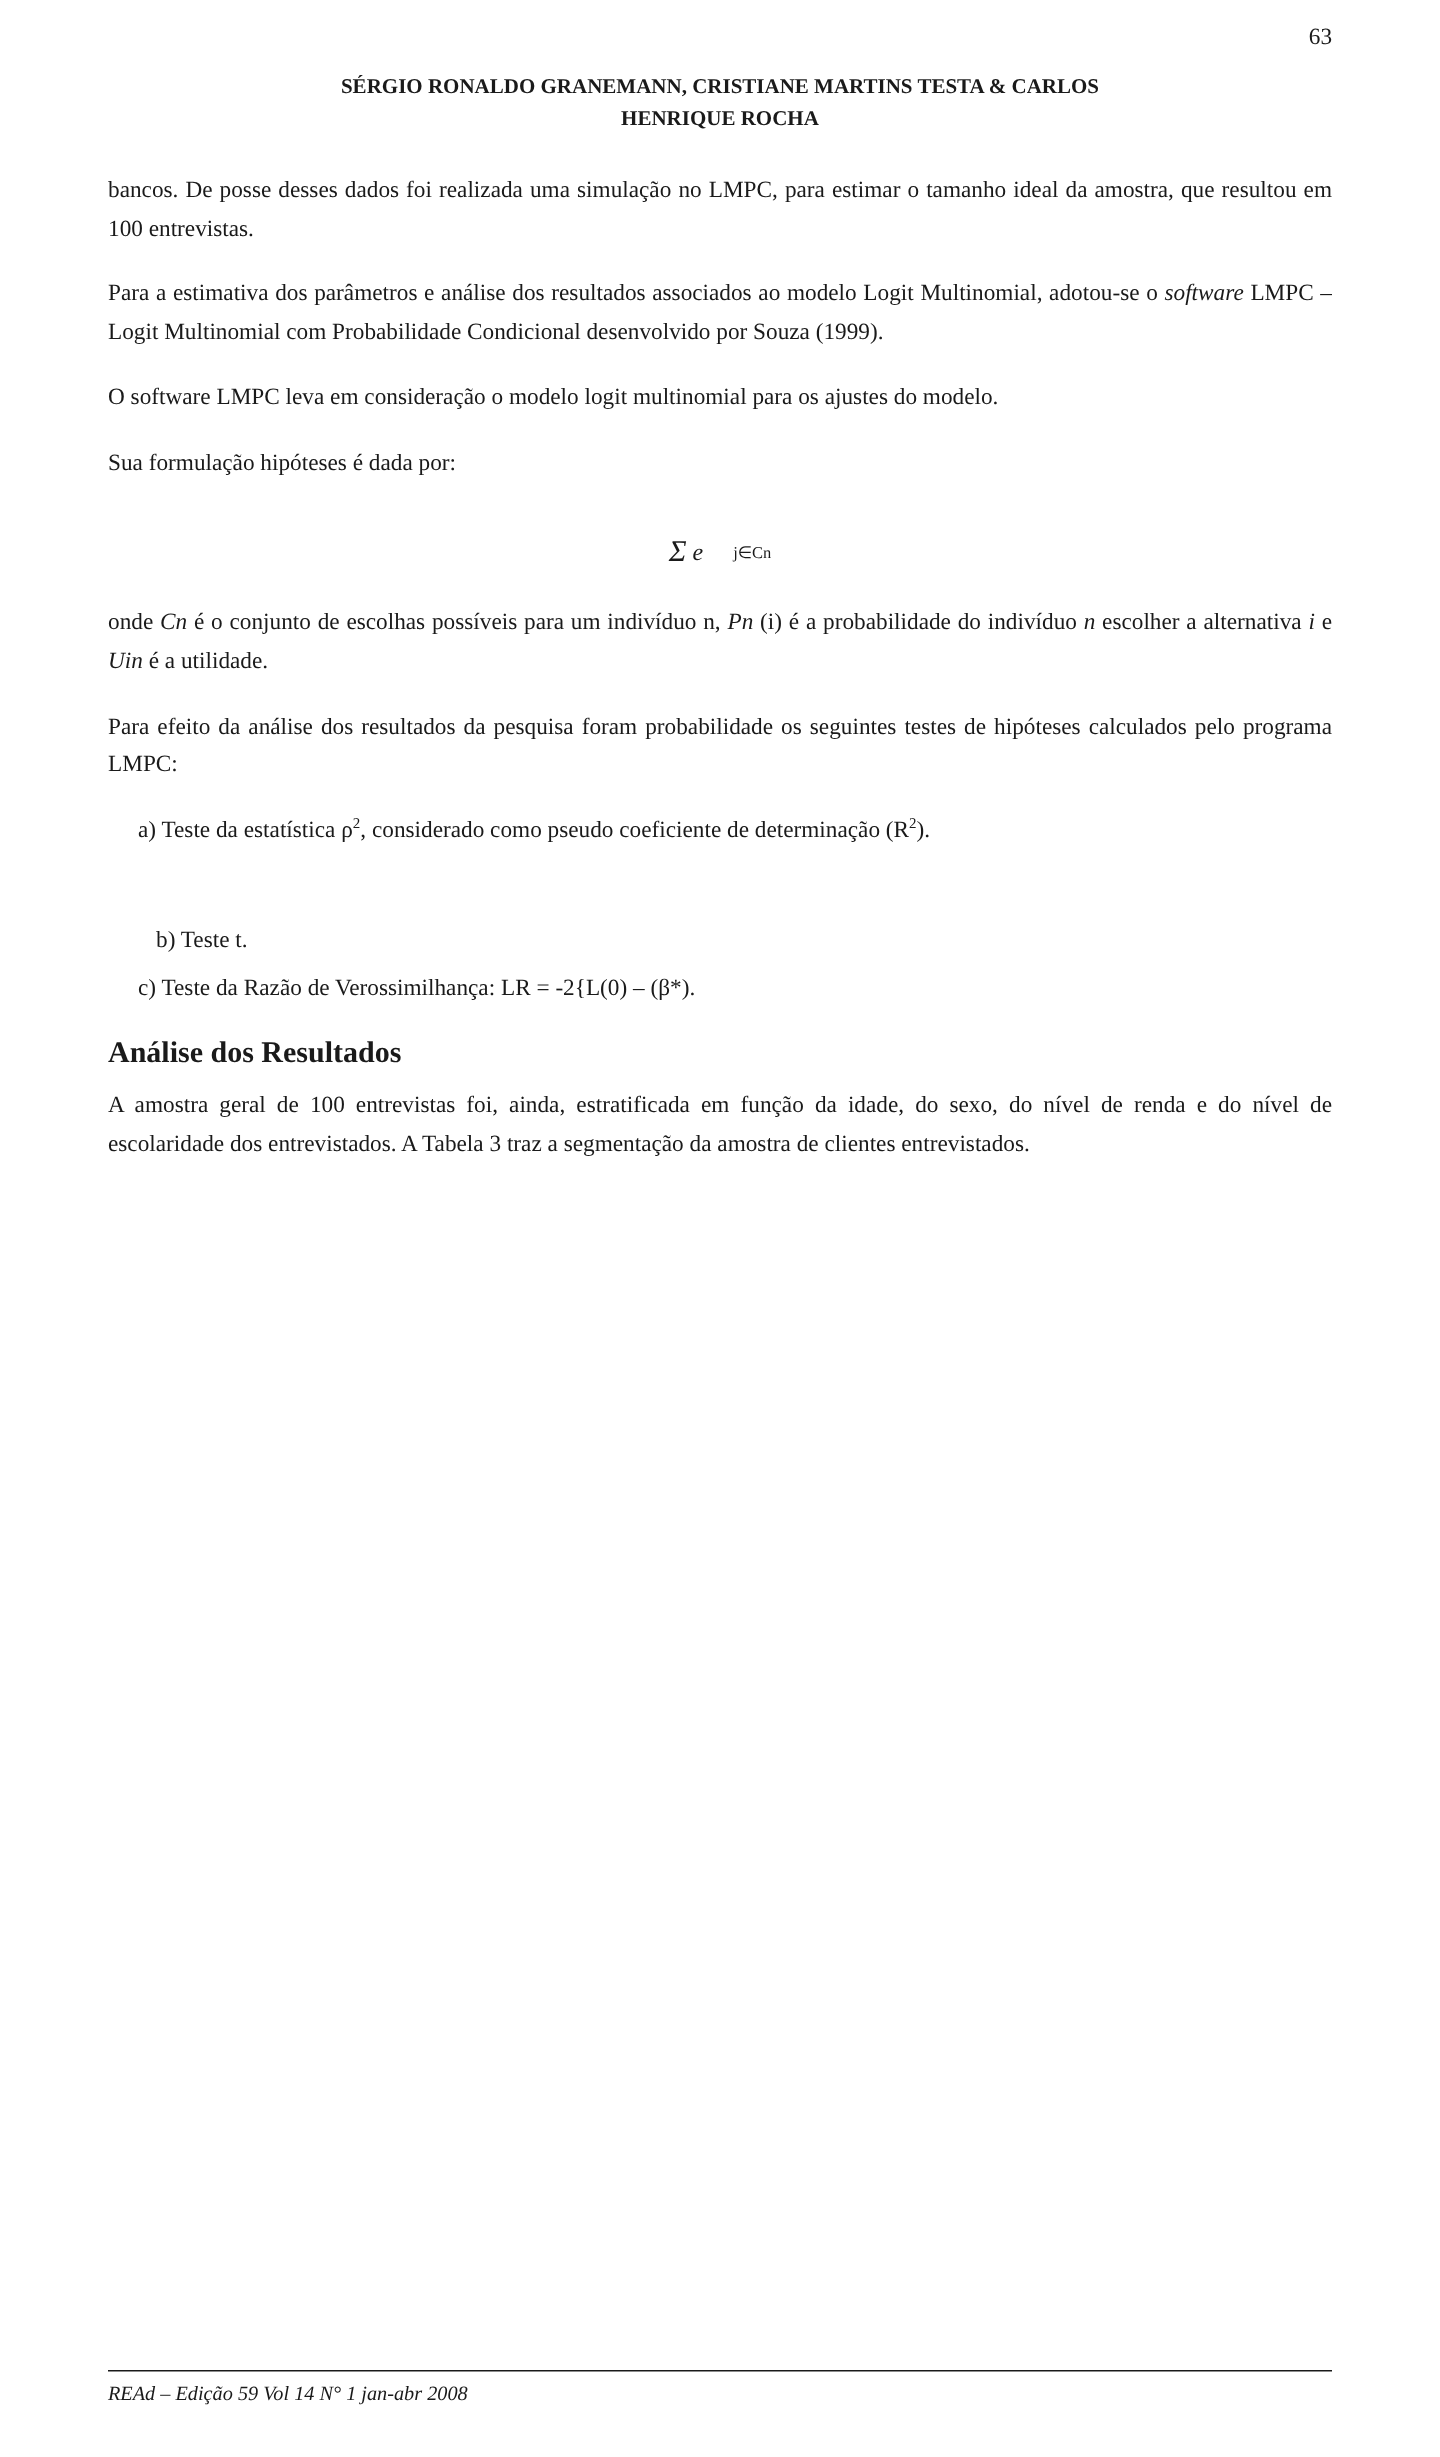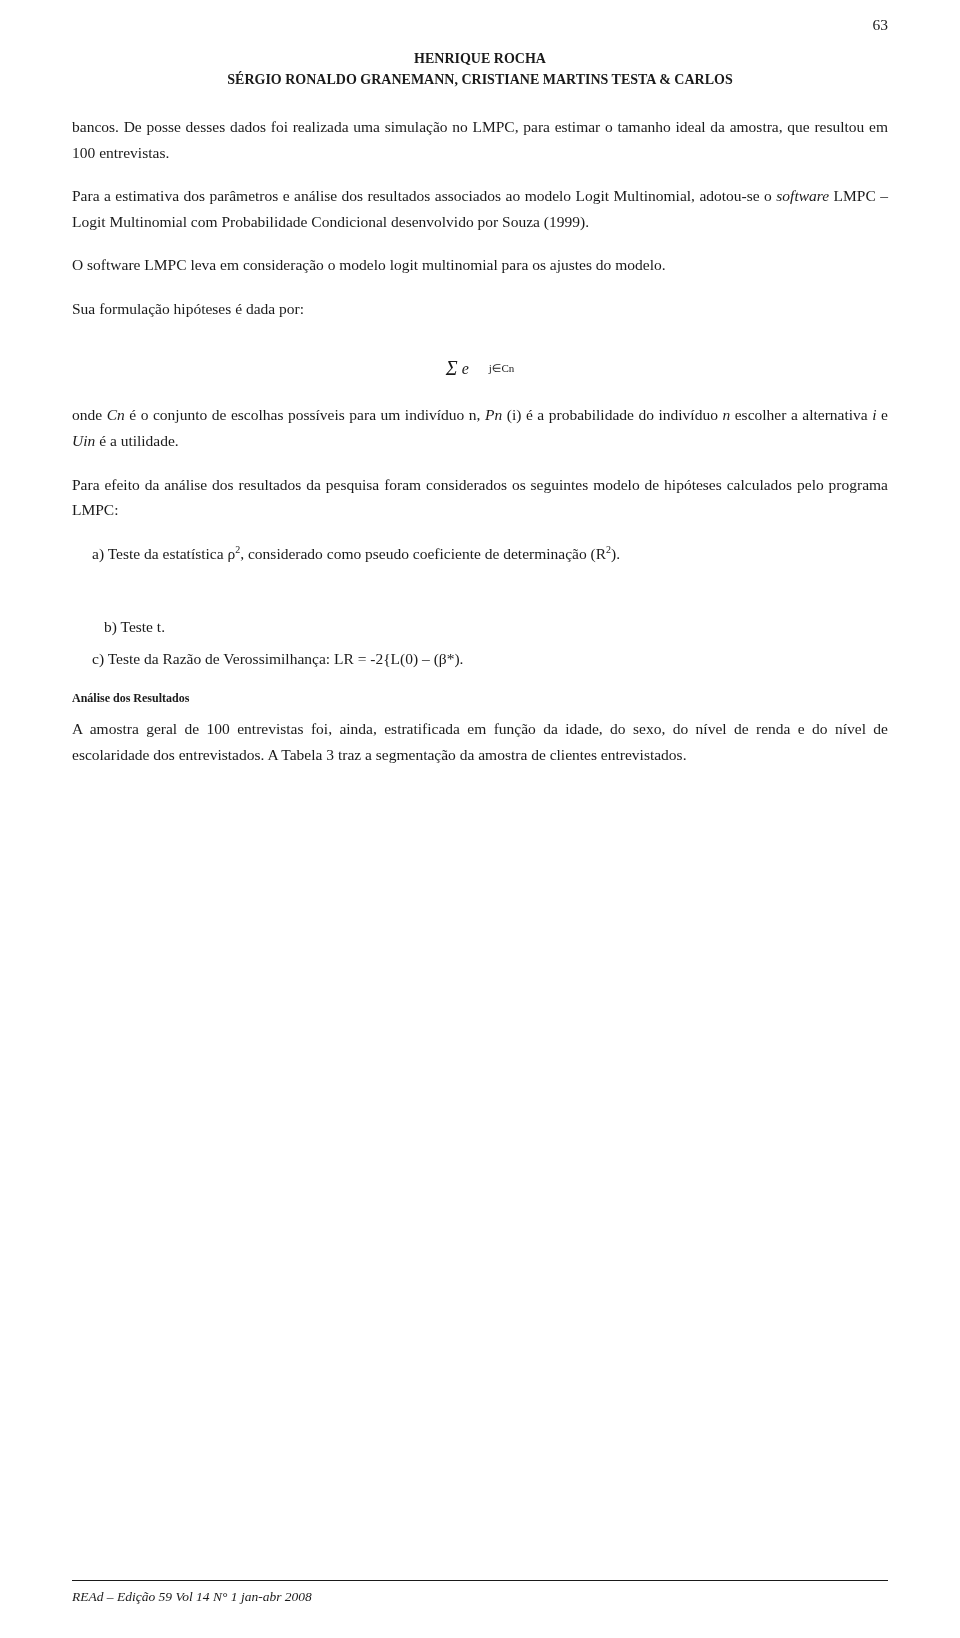--- a/index.html
+++ b/index.html
@@ -41,21 +41,21 @@
       line-height: 1.65;
       margin-bottom: 18px;
     }
 
     .body-text .italic {
       font-style: italic;
     }
 
     .section-heading {
       font-weight: bold;
-      font-size: 12px;
+      font-size: 20px;
       margin-bottom: 10px;
       margin-top: 8px;
     }
 
     .formula-block {
       display: flex;
       flex-direction: column;
       align-items: center;
       margin: 28px 0 22px 0;
       position: relative;
@@ -159,22 +159,22 @@
       padding-left: 32px;
       margin-top: 48px;
     }
   </style>
 </head>
 <body>
 
 <div class="page-number">63</div>
 
 <div class="header-authors">
+  <div>SÉRGIO RONALDO GRANEMANN, CRISTIANE MARTINS TESTA &amp; CARLOS</div>
   <div>HENRIQUE ROCHA</div>
-  <div>SÉRGIO RONALDO GRANEMANN, CRISTIANE MARTINS TESTA &amp; CARLOS</div>
 </div>
 
 <p class="body-text">bancos. De posse desses dados foi realizada uma simulação no LMPC, para estimar o tamanho ideal da amostra, que resultou em 100 entrevistas.</p>
 
 <p class="body-text">
   <span>Para a estimativa dos parâmetros e análise dos resultados associados ao modelo Logit Multinomial, adotou-se o </span><span class="italic">software</span><span> LMPC – Logit Multinomial com Probabilidade Condicional desenvolvido por Souza (1999).</span>
 </p>
 
 <p class="body-text">O software LMPC leva em consideração o modelo logit multinomial para os ajustes do modelo.</p>
 
@@ -186,21 +186,21 @@
     <span class="sigma-symbol">Σ</span>
     <span class="sigma-e">e</span>
     <span class="sigma-j-Cn">j∈Cn</span>
   </div>
 </div>
 
 <p class="body-text">
   <span>onde </span><span class="italic">Cn</span><span> é o conjunto de escolhas possíveis para um indivíduo n, </span><span class="italic">Pn</span><span> (i) é a probabilidade do indivíduo </span><span class="italic">n</span><span> escolher a alternativa </span><span class="italic">i</span><span> e </span><span class="italic">Uin</span><span> é a utilidade.</span>
 </p>
 
-<p class="body-text">Para efeito da análise dos resultados da pesquisa foram considerados os seguintes modelo de hipóteses calculados pelo programa LMPC:</p>
+<p class="body-text">Para efeito da análise dos resultados da pesquisa foram probabilidade os seguintes testes de hipóteses calculados pelo programa LMPC:</p>
 
 <p class="list-item-line">
   <span>a) Teste da estatística ρ</span><sup>2</sup><span>, considerado como pseudo coeficiente de determinação (R</span><sup>2</sup><span>).</span>
 </p>
 
 <p class="list-item-line-b">b)  Teste t.</p>
 
 <p class="list-item-line">c)  Teste da Razão de Verossimilhança: LR = -2{L(0) – (β*).</p>
 
 <p class="section-heading" style="margin-top:20px;">Análise dos Resultados</p>

